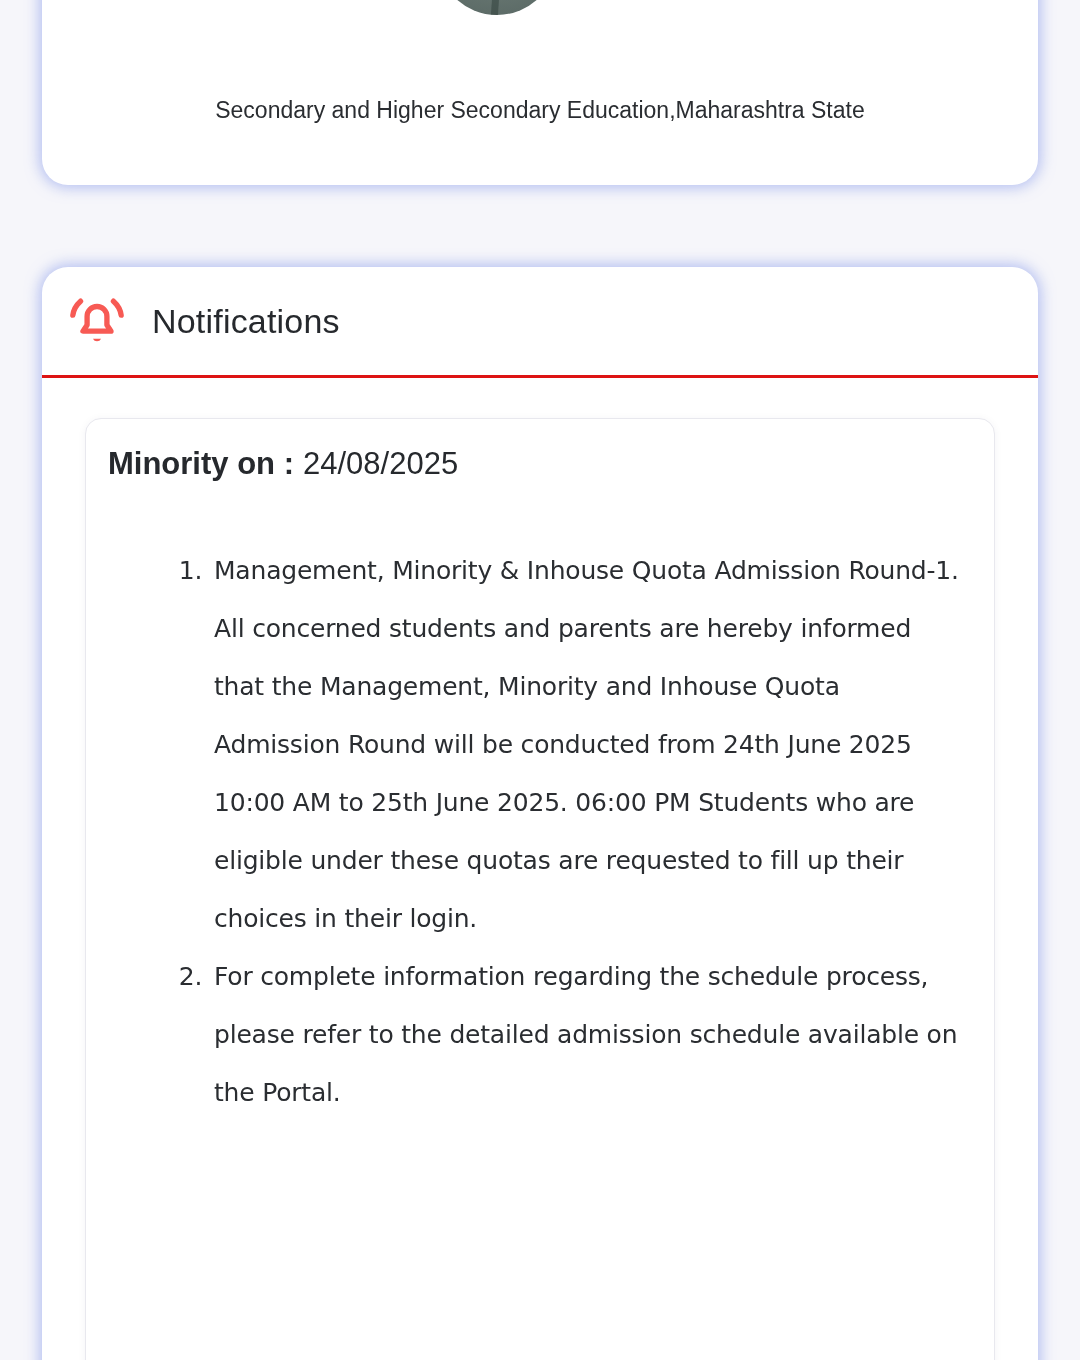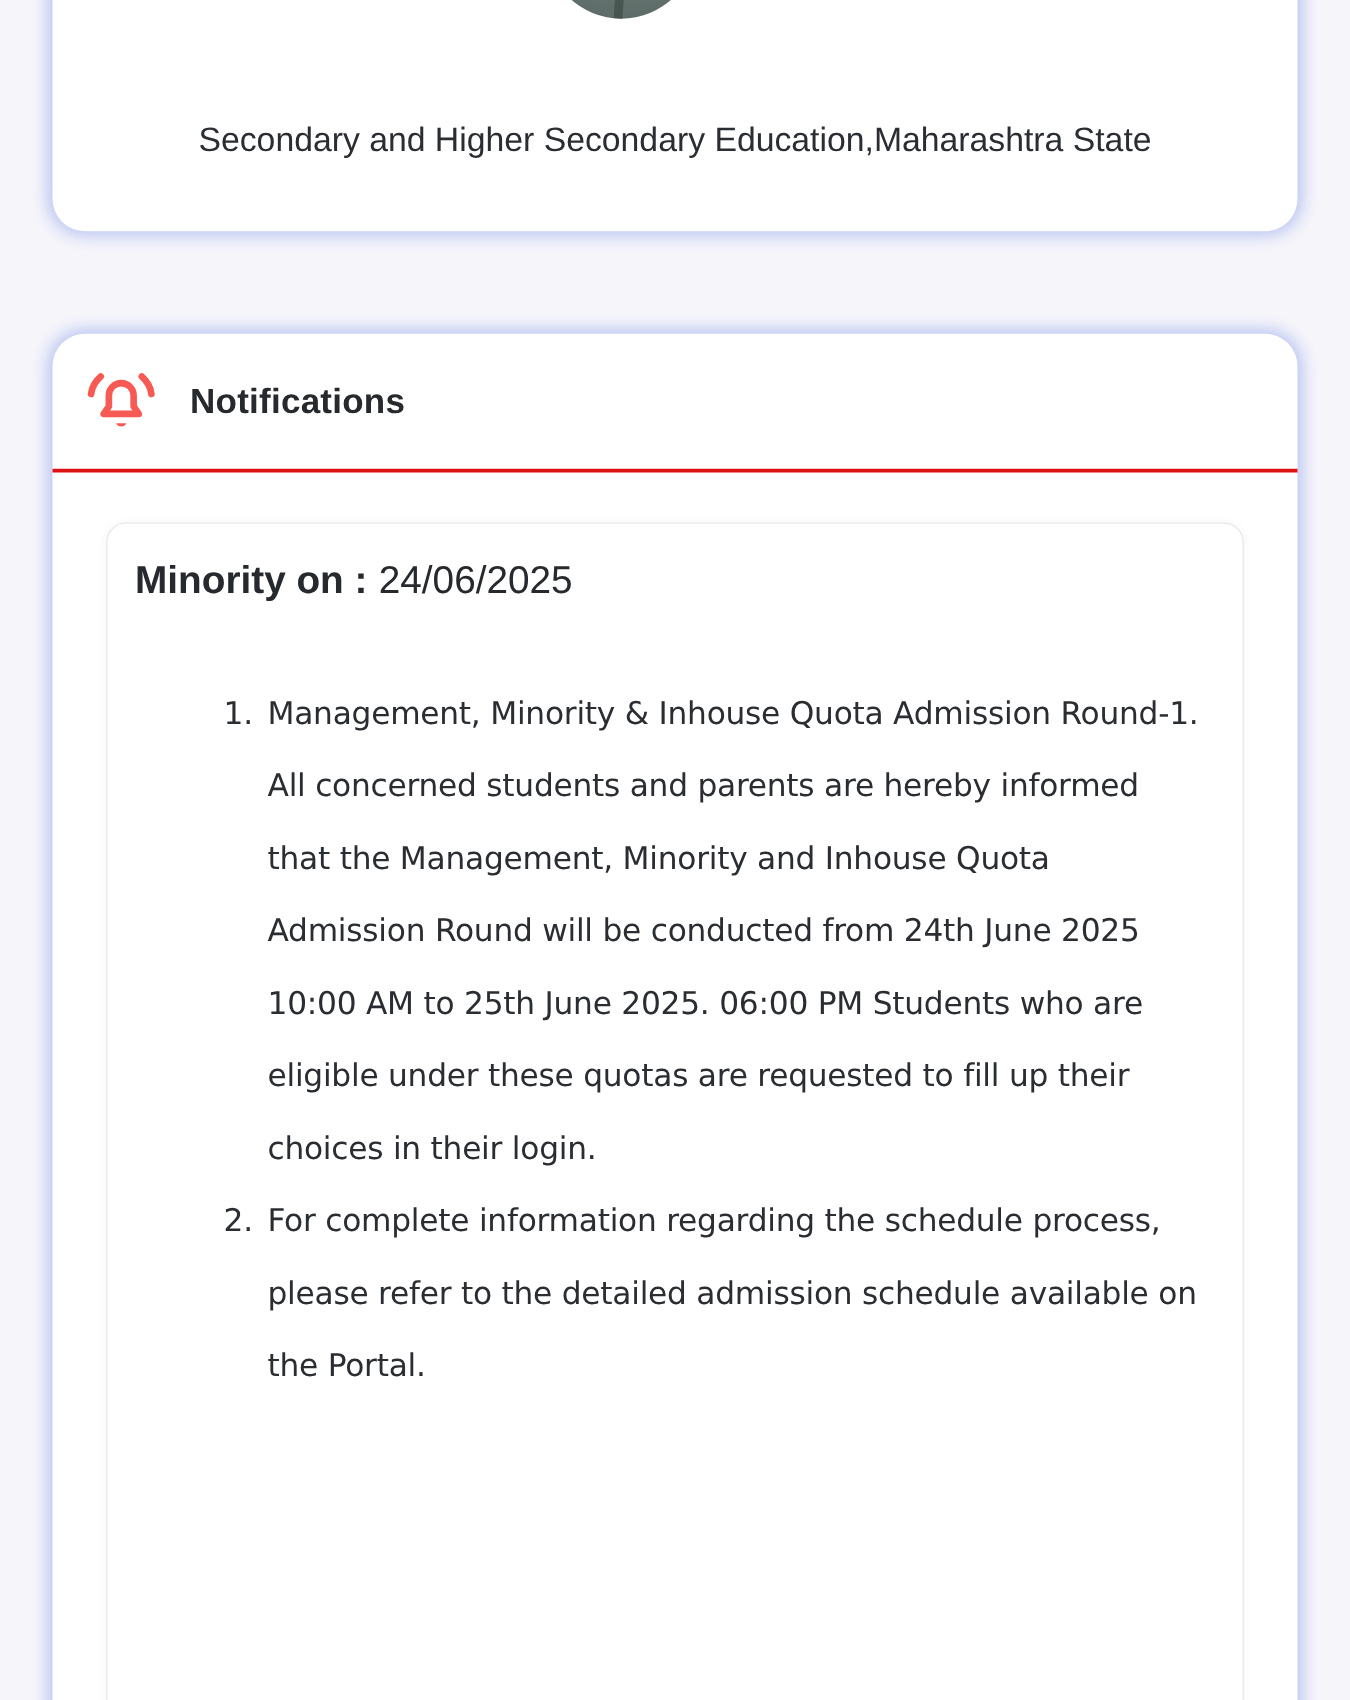--- a/index.html
+++ b/index.html
@@ -52,40 +52,40 @@
     position:absolute;top:156px;left:0;
     width:100%;margin:0;
     text-align:center;
     font-size:30px;font-weight:bold;
     color:#26292d;
   }
   .director-subtitle{
     position:absolute;top:215px;left:0;
     width:100%;margin:0;
     text-align:center;
-    font-size:27px;font-weight:400;
+    font-size:23px;font-weight:400;
     color:#2a2d31;
   }
   
   .notif-card{
     top:267px;
     height:1165px;
   }
   .notif-header{
     height:108px;
     display:flex;
     align-items:center;
     gap:26px;
     padding-left:26px;
   }
   .bell-wrap{width:58px;height:58px;flex:0 0 auto;display:flex;align-items:center;justify-content:center;}
   .notif-title{
     margin:0;
-    font-size:28px;
-    font-weight:bold;
+    font-size:34px;
+    font-weight:normal;
     color:#26292d;
     letter-spacing:.2px;
   }
   .red-divider{
     height:3px;
     width:100%;
     background:var(--divider_red);
   }
   .notice{
     margin:40px 0 0 43px;
@@ -136,21 +136,21 @@
           <path d="M10.3 19.3a1.9 1.9 0 0 0 3.4 0z" stroke="none" fill="#f75a54"></path>
         </svg>
       </span>
       <h1 class="notif-title">Notifications</h1>
     </header>
 
     <div class="red-divider"></div>
 
     <article class="notice">
       <p class="publish-line">
-        <span class="publish-label">Minority on :</span><span class="publish-date">24/06/2025</span>
+        <span class="publish-label">Minority on :</span><span class="publish-date">24/08/2025</span>
       </p>
       <ol class="notice-list">
         <li>Management, Minority &amp; Inhouse Quota Admission Round-1. All concerned students and parents are hereby informed that the Management, Minority and Inhouse Quota Admission Round will be conducted from 24th June 2025 10:00 AM to 25th June 2025. 06:00 PM Students who are eligible under these quotas are requested to fill up their choices in their login.</li>
         <li>For complete information regarding the schedule process, please refer to the detailed admission schedule available on the Portal.</li>
       </ol>
     </article>
   </section>
 
 </div>
 

